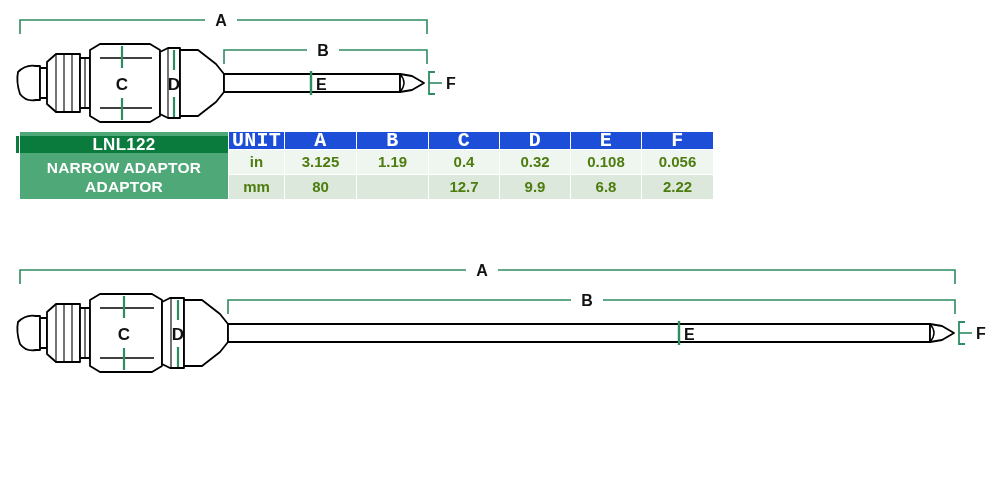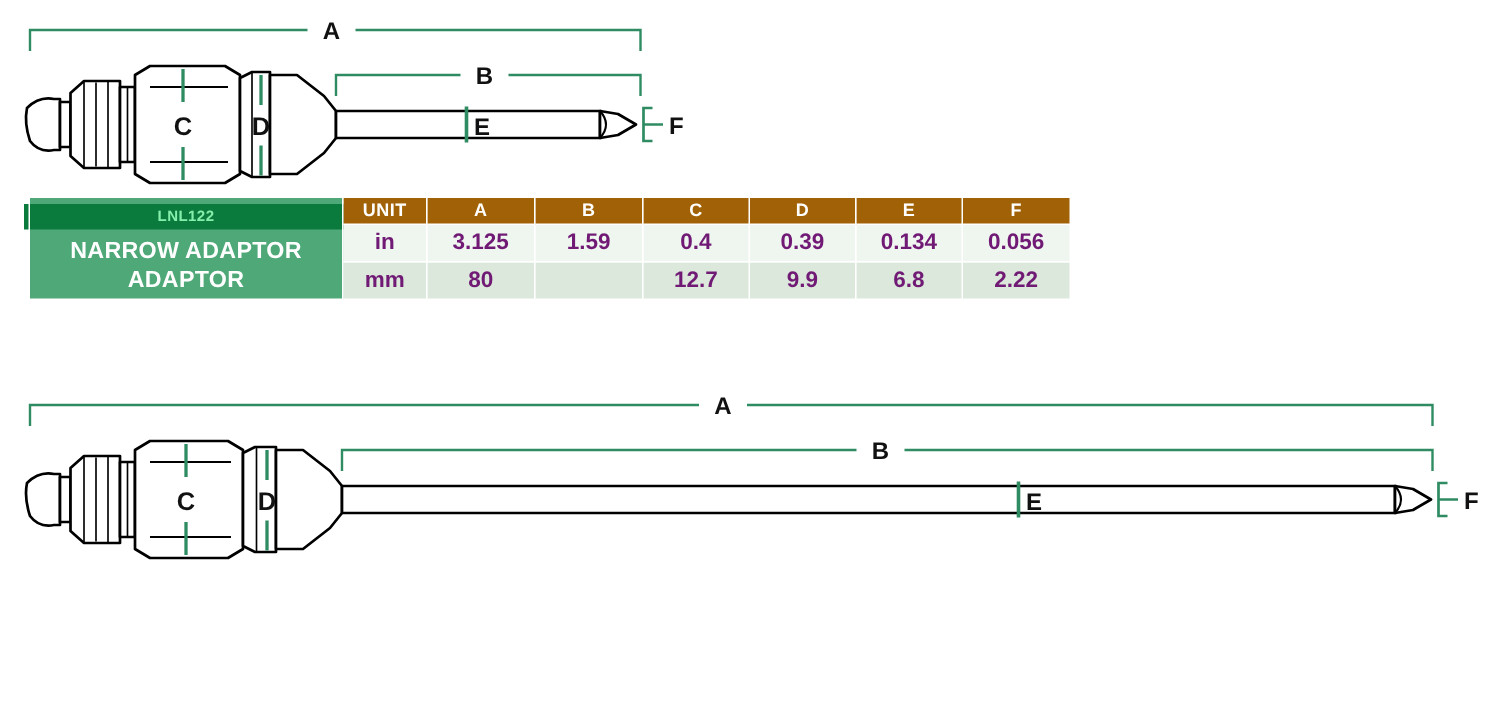--- a/index.html
+++ b/index.html
@@ -39,45 +39,46 @@
     color:#ffffff;
     font-size:15.5px;
     letter-spacing:.2px;
     line-height:19px;
     padding:0 4px 4px 4px;
     border-left:none;border-bottom:none;border-top:none;
   }
   .part-code{
     display:block;
     background:#0a7a3d;
-    color:#86efac;
-    font-size:10px;
+    color:#ffffff;
+    font-size:17px;
     line-height:17px;
     height:17px;
     margin:0 -4px 5px -4px;
     letter-spacing:.3px;
   }
   .name-text{display:block;}
 
   
   .hdr{
-    background:#a16207;
+    background:#1d4ed8;
     color:#ffffff;
-    font-size:12px;
+    font-size:20px;
     height:17px;
     line-height:17px;
     font-weight:bold;
     letter-spacing:.3px;
+    font-family:Liberation Mono, monospace;
   }
   
   .cell{
     font-size:15px;
     height:24px;
     line-height:24px;
-    color:#701a75;
+    color:#4d7c0f;
     font-weight:bold;
   }
   .row-in .cell{background:#eff5ef;}
   .row-mm .cell{background:#dbe8db;margin-top:16px;}
   .cell.unit{font-weight:bold;}
 </style>
 </head>
 <body>
 
 <div class="product-block" id="block-1">
@@ -183,24 +184,24 @@
         <td class="hdr">A</td>
         <td class="hdr">B</td>
         <td class="hdr">C</td>
         <td class="hdr">D</td>
         <td class="hdr">E</td>
         <td class="hdr">F</td>
       </tr>
       <tr class="row-in">
         <td class="cell unit">in</td>
         <td class="cell">3.125</td>
-        <td class="cell">1.59</td>
+        <td class="cell">1.19</td>
         <td class="cell">0.4</td>
-        <td class="cell">0.39</td>
-        <td class="cell">0.134</td>
+        <td class="cell">0.32</td>
+        <td class="cell">0.108</td>
         <td class="cell">0.056</td>
       </tr>
       <tr class="row-mm">
         <td class="cell unit">mm</td>
         <td class="cell">80</td>
         <td class="cell"></td>
         <td class="cell">12.7</td>
         <td class="cell">9.9</td>
         <td class="cell">6.8</td>
         <td class="cell">2.22</td>

